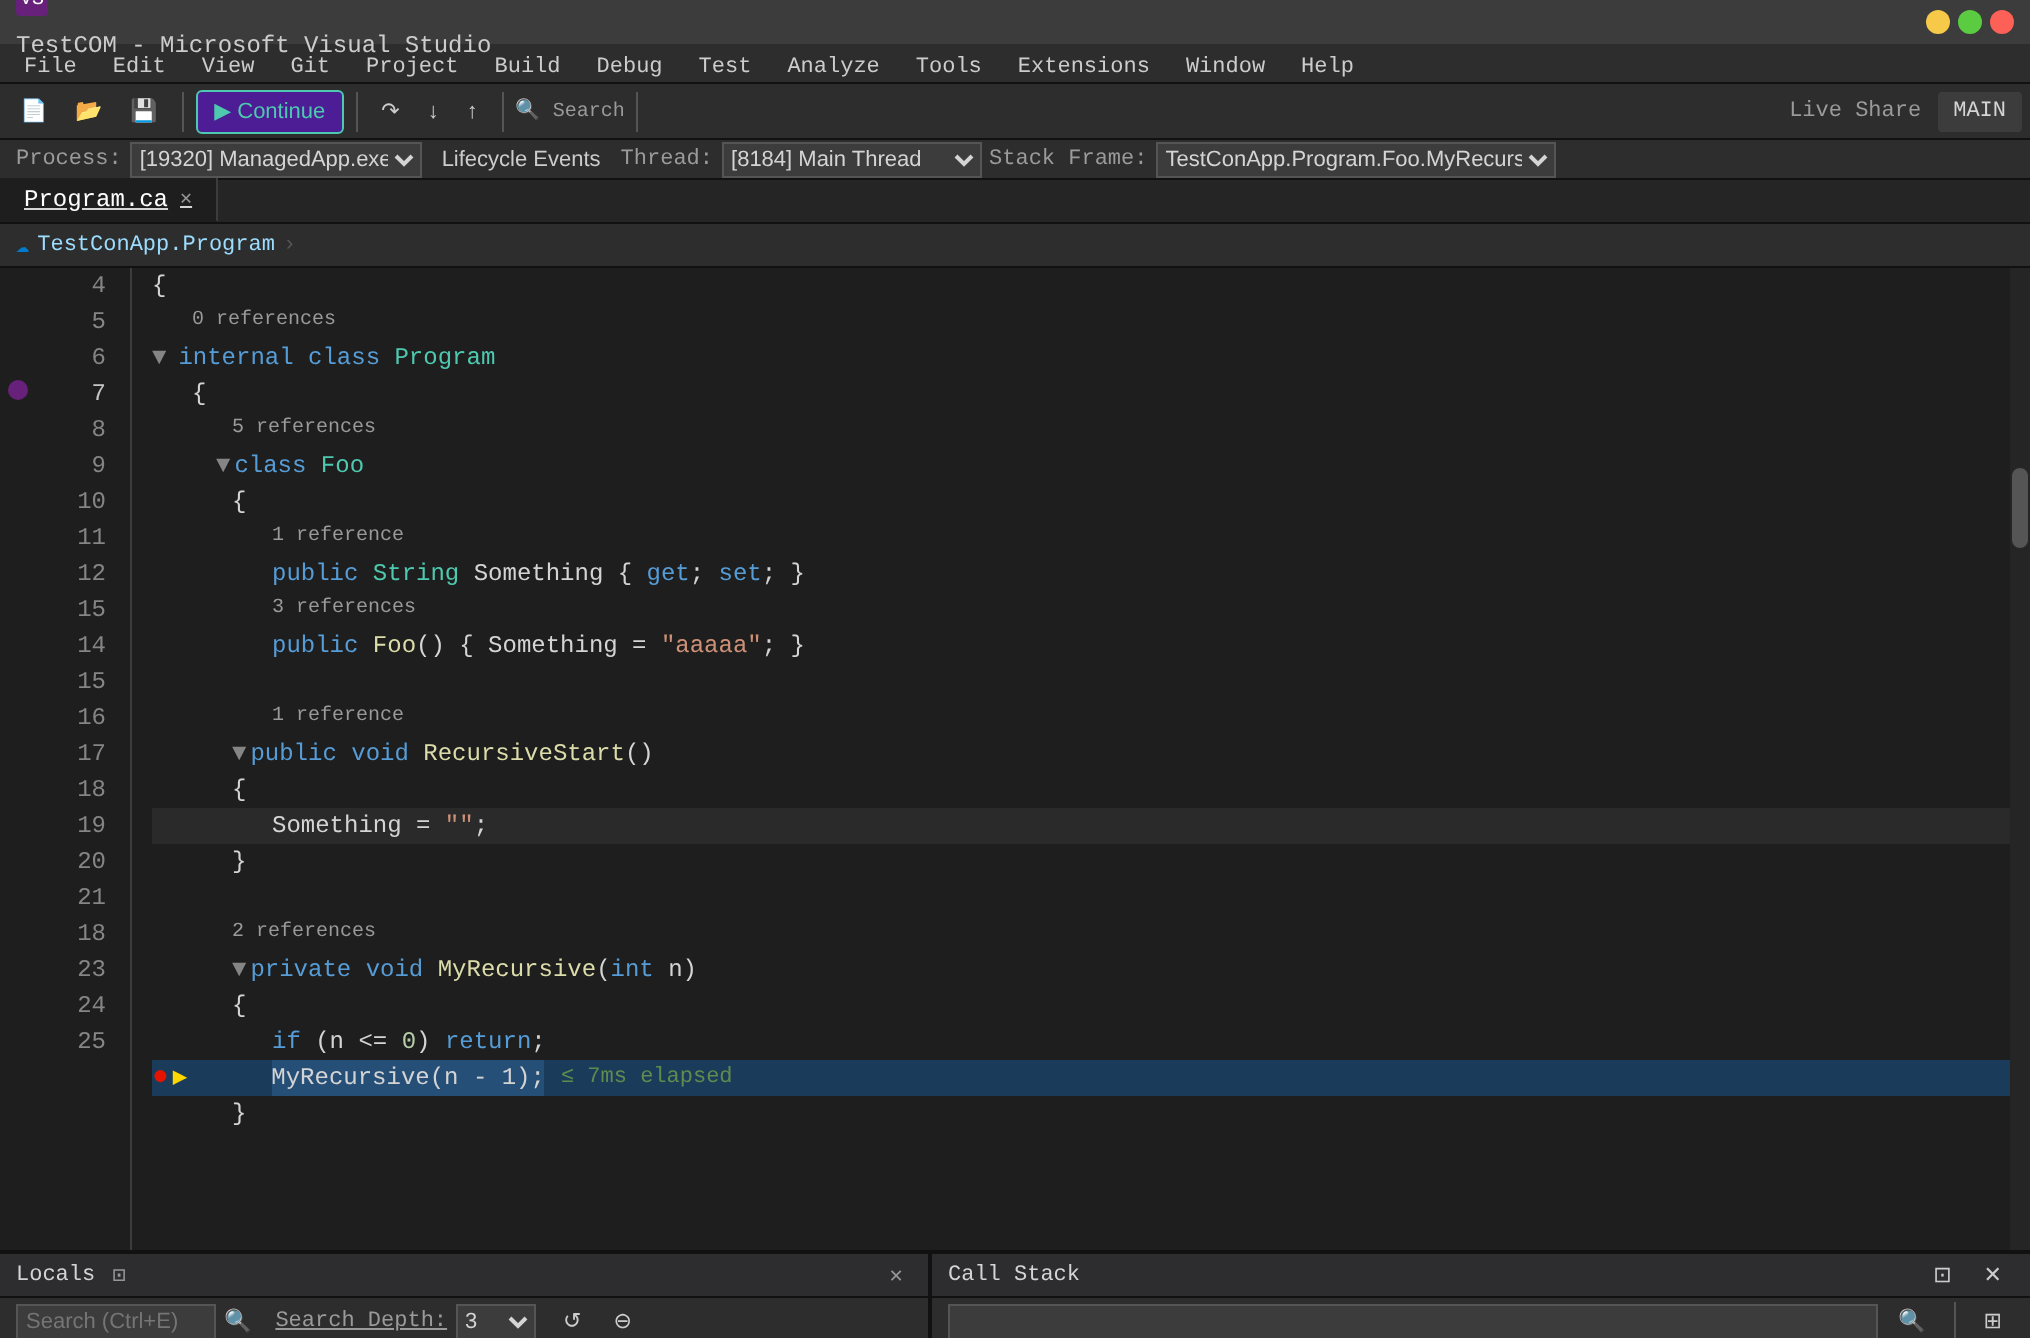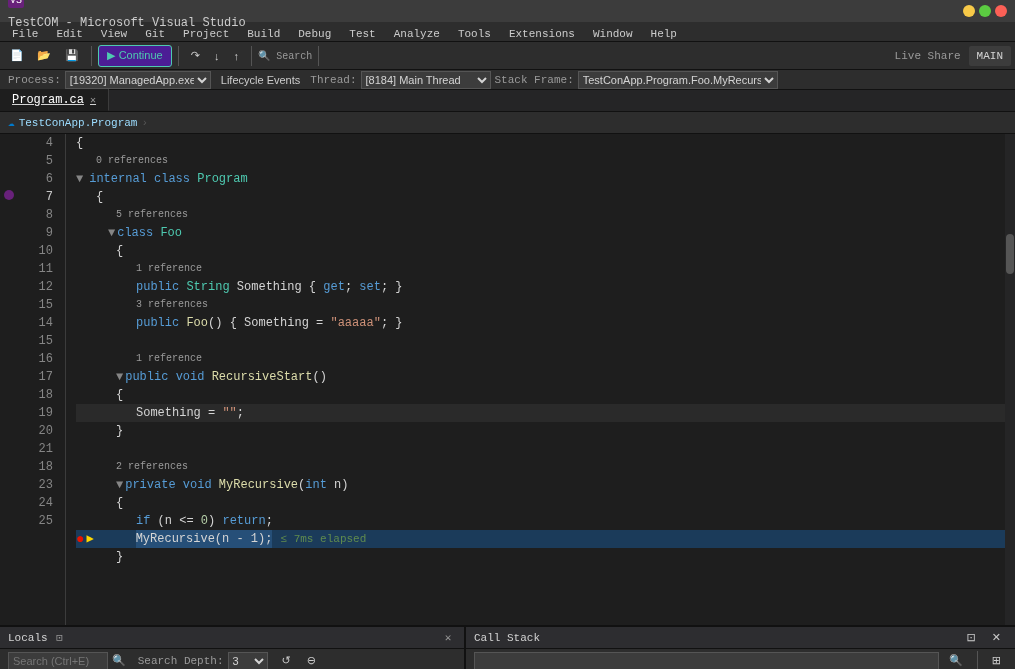--- a/index.html
+++ b/index.html
@@ -322,21 +322,21 @@
 
   <div id="locals-panel">
     <div id="locals-header">
       <span>Locals</span>
       <div class="panel-float-btn">⊡</div>
       <div class="panel-close-btn">✕</div>
     </div>
     <div id="locals-search-bar">
       <input type="text" placeholder="Search (Ctrl+E)" style="background: rgb(60, 60, 60); border: 1px solid rgb(85, 85, 85); color: rgb(212, 212, 212); height: 18px; font-size: 11px; padding: 0px 4px; width: 100px;">
       <span style="color:#9a9a9a;">🔍</span>
-      <span style="color:#9a9a9a; margin-left:8px;">Search Depth:</span>
+      <span style="color:#9a9a9a; margin-left:8px;text-decoration:underline;">Search Depth:</span>
       <select style="background:#3c3c3c; border:1px solid #555; color:#d4d4d4; height:18px; font-size:11px; width:40px;">
         <option>3</option>
         <option>1</option>
         <option>2</option>
         <option>4</option>
         <option>5</option>
       </select>
       <button class="tb-btn" style="margin-left:4px;">↺</button>
       <button class="tb-btn">⊖</button>
     </div>

